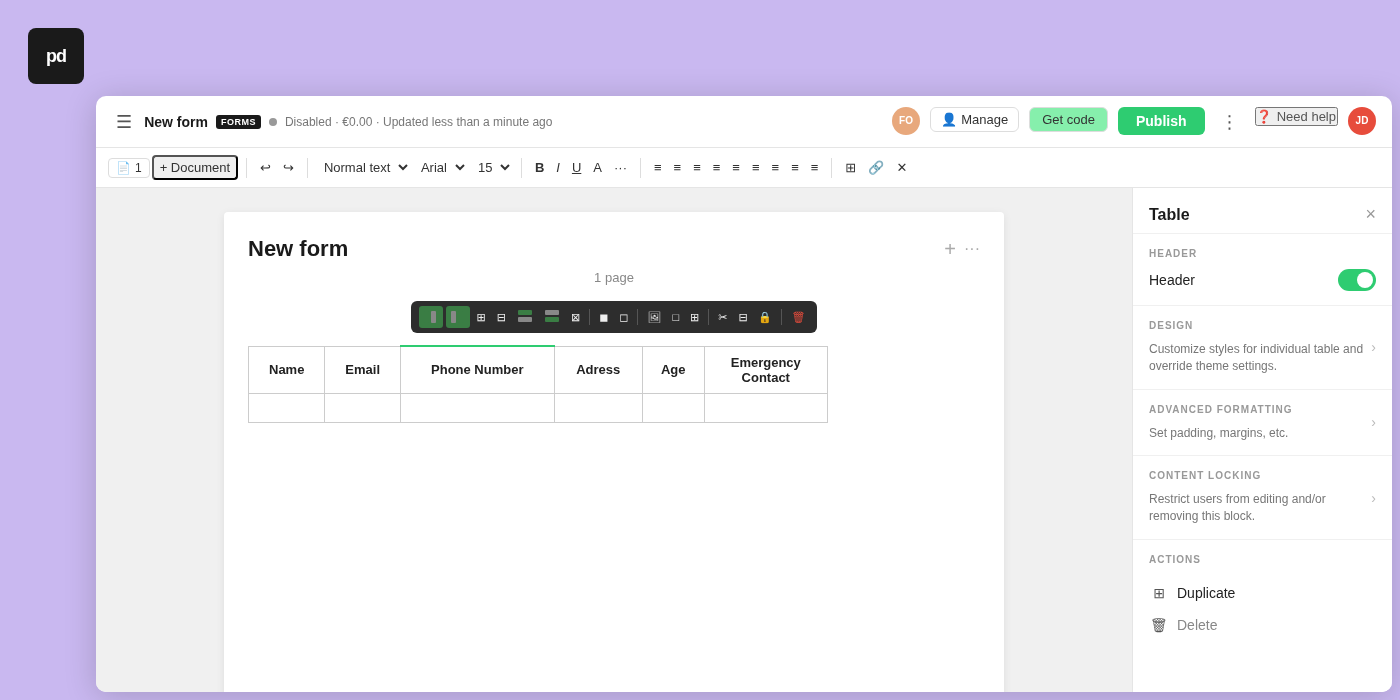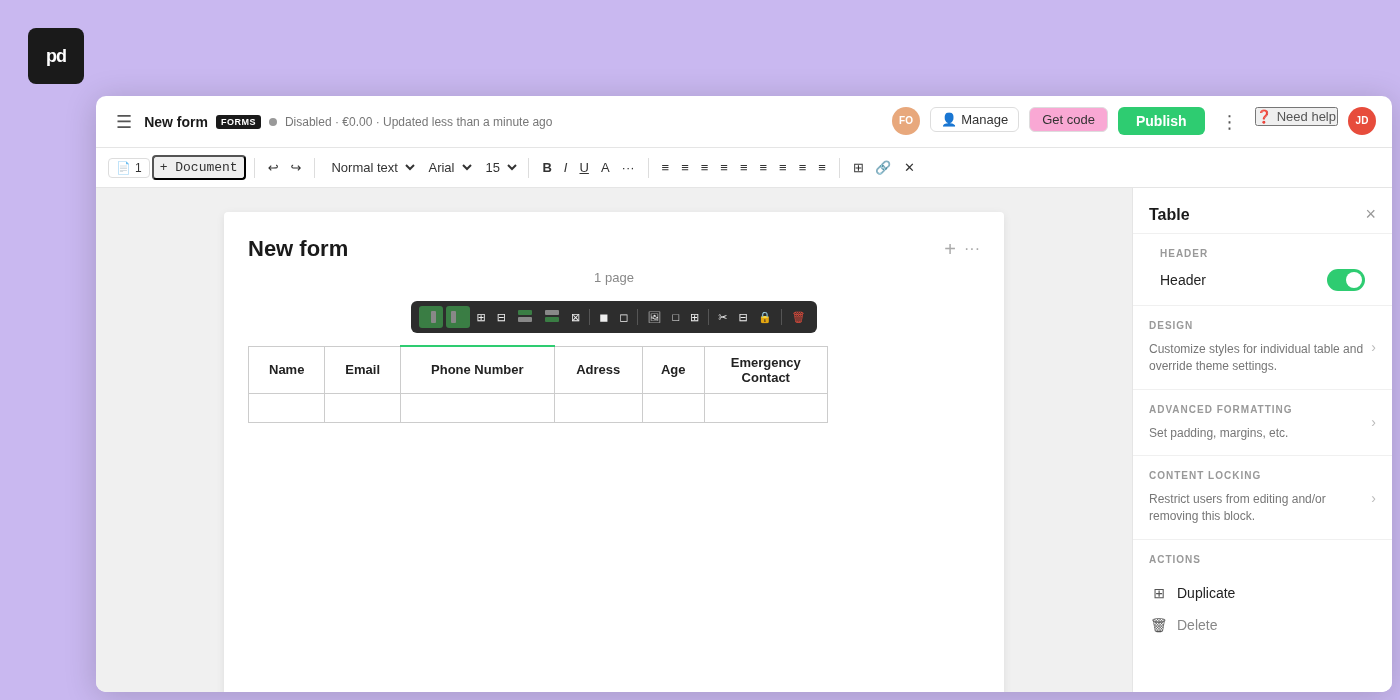--- a/index.html
+++ b/index.html
@@ -129,21 +129,21 @@
       cursor: pointer;
       background: #fff;
     }
     .get-code-btn {
       border: 1px solid #ddd;
       border-radius: 6px;
       padding: 4px 12px;
       font-size: 13px;
       color: #333;
       cursor: pointer;
-      background: #f9a8d4;
+      background: #86efac;
       font-weight: 500;
     }
     .publish-btn {
       background: #2ecc71;
       color: white;
       border: none;
       border-radius: 6px;
       padding: 6px 18px;
       font-size: 14px;
       font-weight: 600;
@@ -234,21 +234,20 @@
     }
     .add-doc-btn {
       display: flex;
       align-items: center;
       gap: 3px;
       font-size: 13px;
       color: #333;
       cursor: pointer;
       padding: 3px 6px;
       border-radius: 4px;
-      font-family: Liberation Mono, monospace;
     }
     
     .content-area {
       display: flex;
       flex: 1;
       overflow: hidden;
     }
     
     .editor-area {
       flex: 1;
@@ -379,21 +378,21 @@
       color: #1a1a1a;
     }
     .panel-close {
       font-size: 18px;
       color: #999;
       cursor: pointer;
       background: none;
       border: none;
     }
     .panel-section {
-      padding: 14px 27px;
+      padding: 14px 16px;
       border-bottom: 1px solid #f0f0f0;
     }
     .panel-section-label {
       font-size: 10px;
       font-weight: 700;
       color: #999;
       letter-spacing: 1px;
       text-transform: uppercase;
       margin-bottom: 10px;
     }

